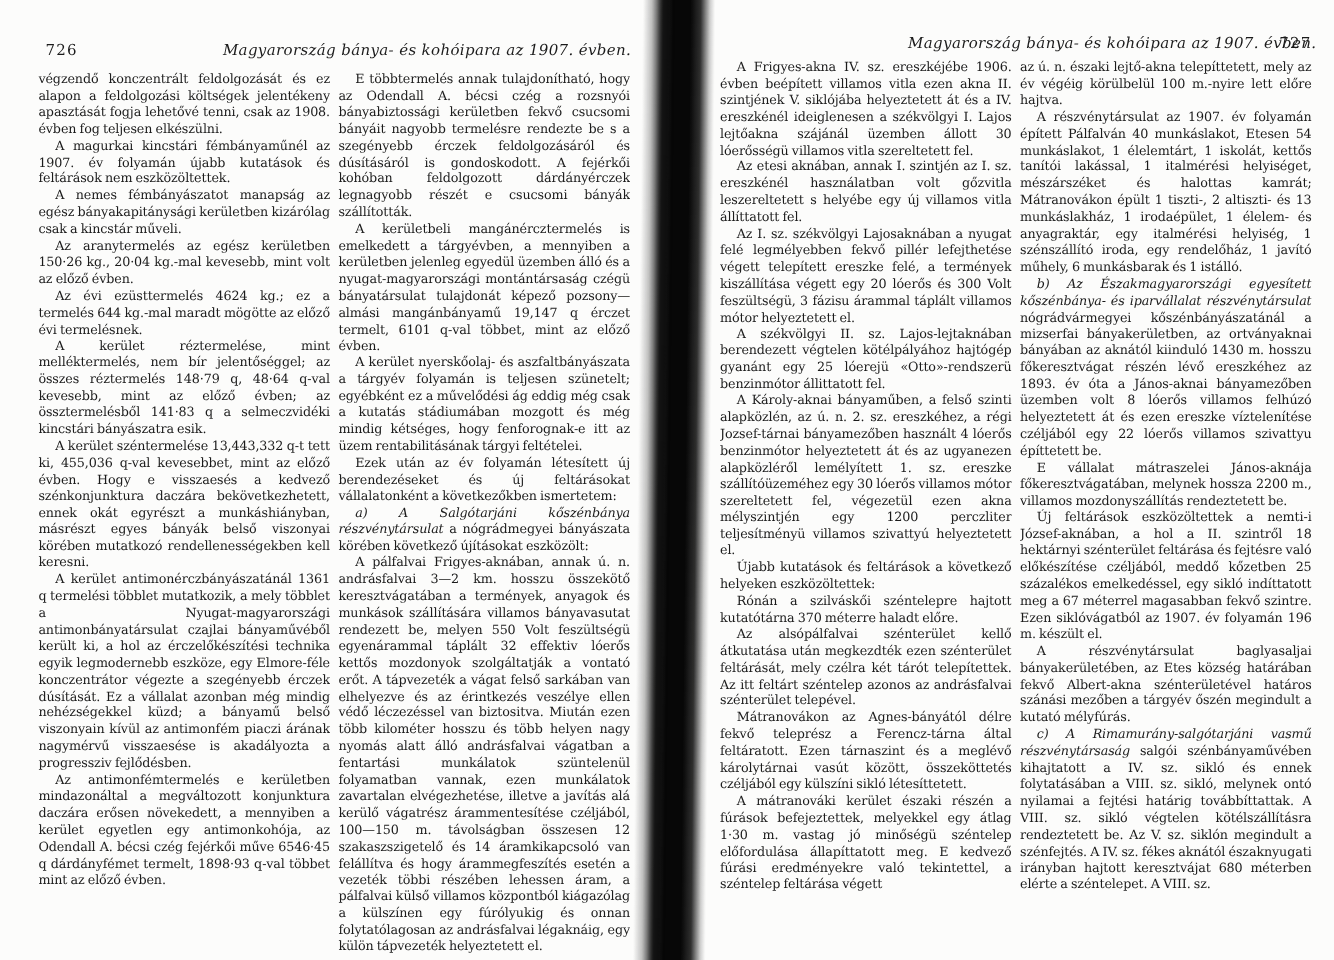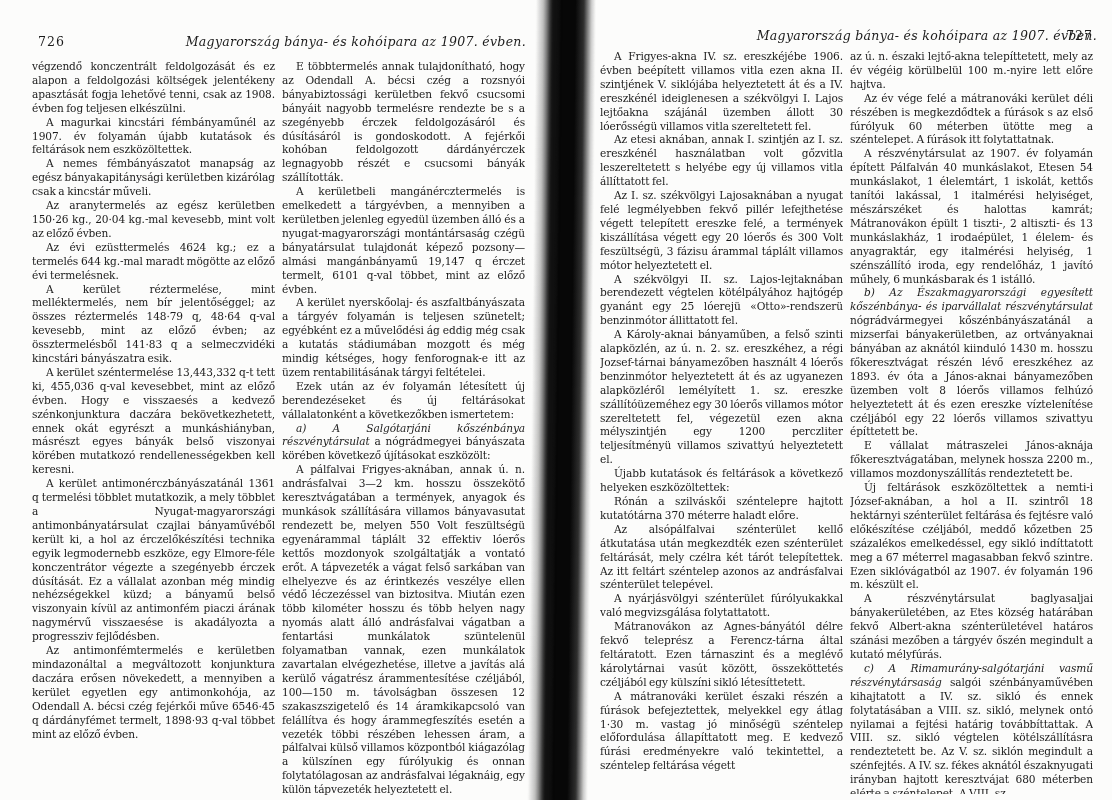--- a/index.html
+++ b/index.html
@@ -92,27 +92,25 @@
   <div class="cols">
     <div class="col">
         <p class="para">A Frigyes-akna IV. sz. ereszkéjébe 1906. évben beépített villamos vitla ezen akna II. szintjének V. siklójába helyeztetett át és a IV. ereszkénél ideiglenesen a székvölgyi I. Lajos lejtőakna szájánál üzemben állott 30 lóerősségü villamos vitla szereltetett fel.</p>
         <p class="para">Az etesi aknában, annak I. szintjén az I. sz. ereszkénél használatban volt gőzvitla leszereltetett s helyébe egy új villamos vitla állíttatott fel.</p>
         <p class="para">Az I. sz. székvölgyi Lajosaknában a nyugat felé legmélyebben fekvő pillér lefejthetése végett telepített ereszke felé, a termények kiszállítása végett egy 20 lóerős és 300 Volt feszültségü, 3 fázisu árammal táplált villamos mótor helyeztetett el.</p>
         <p class="para">A székvölgyi II. sz. Lajos-lejtaknában berendezett végtelen kötélpályához hajtógép gyanánt egy 25 lóerejü «Otto»-rendszerü benzinmótor állittatott fel.</p>
         <p class="para">A Károly-aknai bányaműben, a felső szinti alapközlén, az ú. n. 2. sz. ereszkéhez, a régi Jozsef-tárnai bányamezőben használt 4 lóerős benzinmótor helyeztetett át és az ugyanezen alapközléről lemélyített 1. sz. ereszke szállítóüzeméhez egy 30 lóerős villamos mótor szereltetett fel, végezetül ezen akna mélyszintjén egy 1200 perczliter teljesítményü villamos szivattyú helyeztetett el.</p>
         <p class="para">Újabb kutatások és feltárások a következő helyeken eszközöltettek:</p>
         <p class="para">Rónán a szilváskői széntelepre hajtott kutatótárna 370 méterre haladt előre.</p>
         <p class="para">Az alsópálfalvai szénterület kellő átkutatása után megkezdték ezen szénterület feltárását, mely czélra két tárót telepítettek. Az itt feltárt széntelep azonos az andrásfalvai szénterület telepével.</p>
-        <p class="para">A nyárjásvölgyi szénterület fúrólyukakkal való megvizsgálása folytattatott.</p>
         <p class="para">Mátranovákon az Agnes-bányától délre fekvő teleprész a Ferencz-tárna által feltáratott. Ezen tárnaszint és a meglévő károlytárnai vasút között, összeköttetés czéljából egy külszíni sikló létesíttetett.</p>
         <p class="para">A mátranováki kerület északi részén a fúrások befejeztettek, melyekkel egy átlag 1·30 m. vastag jó minőségü széntelep előfordulása állapíttatott meg. E kedvező fúrási eredményekre való tekintettel, a széntelep feltárása végett</p>
       </div>
     <div class="col">
         <p class="para flush">az ú. n. északi lejtő-akna telepíttetett, mely az év végéig körülbelül 100 m.-nyire lett előre hajtva.</p>
-        <p class="para">Az év vége felé a mátranováki kerület déli részében is megkezdődtek a fúrások s az első fúrólyuk 60 méterben ütötte meg a széntelepet. A fúrások itt folytattatnak.</p>
         <p class="para">A részvénytársulat az 1907. év folyamán épített Pálfalván 40 munkáslakot, Etesen 54 munkáslakot, 1 élelemtárt, 1 iskolát, kettős tanítói lakással, 1 italmérési helyiséget, mészárszéket és halottas kamrát; Mátranovákon épült 1 tiszti-, 2 altiszti- és 13 munkáslakház, 1 irodaépület, 1 élelem- és anyagraktár, egy italmérési helyiség, 1 szénszállító iroda, egy rendelőház, 1 javító műhely, 6 munkásbarak és 1 istálló.</p>
         <p class="para"><i>b) Az Északmagyarországi egyesített kőszénbánya- és iparvállalat részvénytársulat </i>nógrádvármegyei kőszénbányászatánál a mizserfai bányakerületben, az ortványaknai bányában az aknától kiinduló 1430 m. hosszu főkeresztvágat részén lévő ereszkéhez az 1893. év óta a János-aknai bányamezőben üzemben volt 8 lóerős villamos felhúzó helyeztetett át és ezen ereszke víztelenítése czéljából egy 22 lóerős villamos szivattyu építtetett be.</p>
         <p class="para">E vállalat mátraszelei János-aknája főkeresztvágatában, melynek hossza 2200 m., villamos mozdonyszállítás rendeztetett be.</p>
         <p class="para">Új feltárások eszközöltettek a nemti-i József-aknában, a hol a II. szintről 18 hektárnyi szénterület feltárása és fejtésre való előkészítése czéljából, meddő kőzetben 25 százalékos emelkedéssel, egy sikló indíttatott meg a 67 méterrel magasabban fekvő szintre. Ezen siklóvágatból az 1907. év folyamán 196 m. készült el.</p>
         <p class="para">A részvénytársulat baglyasaljai bányakerületében, az Etes község határában fekvő Albert-akna szénterületével határos szánási mezőben a tárgyév őszén megindult a kutató mélyfúrás.</p>
         <p class="para"><i>c) A Rimamurány-salgótarjáni vasmű részvénytársaság </i>salgói szénbányaművében kihajtatott a IV. sz. sikló és ennek folytatásában a VIII. sz. sikló, melynek ontó nyilamai a fejtési határig továbbíttattak. A VIII. sz. sikló végtelen kötélszállításra rendeztetett be. Az V. sz. siklón megindult a szénfejtés. A IV. sz. fékes aknától északnyugati irányban hajtott keresztvájat 680 méterben elérte a széntelepet. A VIII. sz.</p>
       </div>
   </div>
 </div>
 

